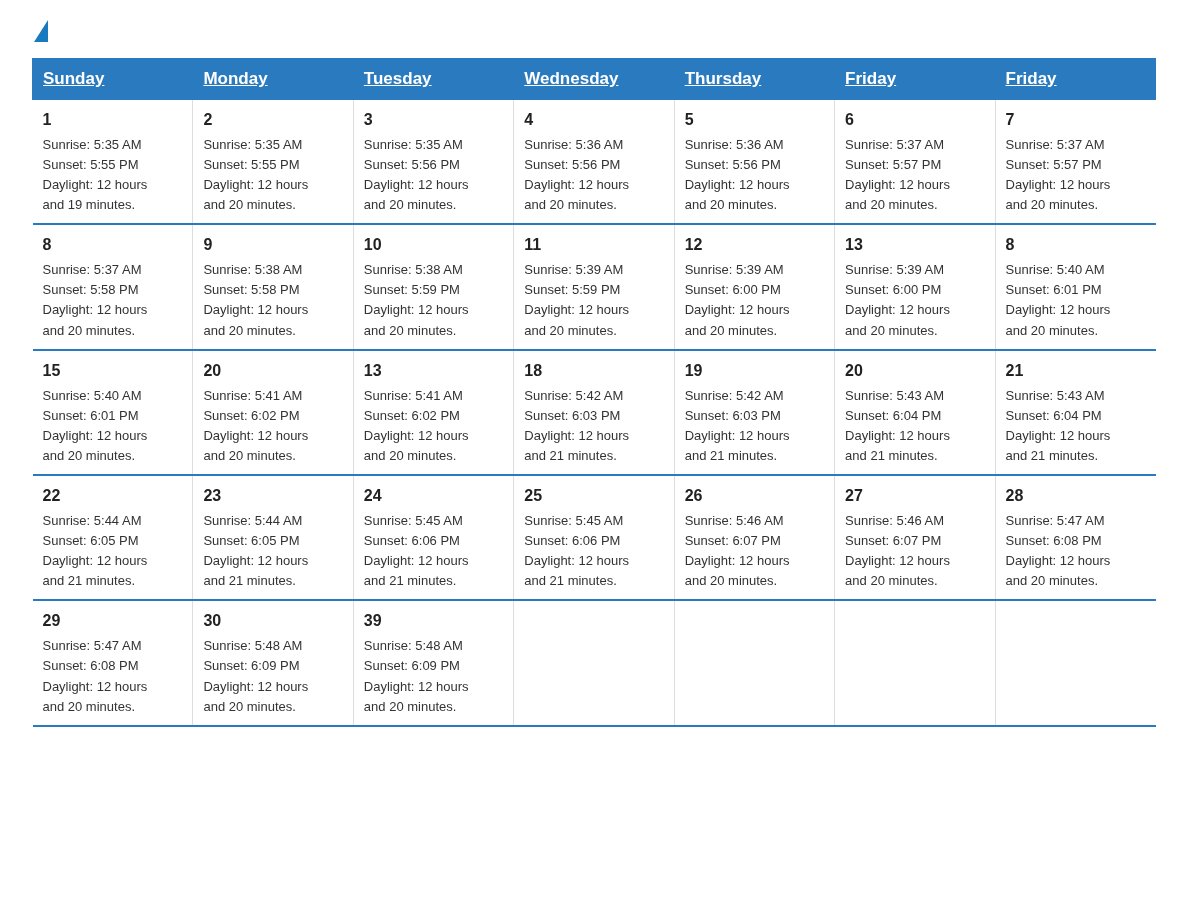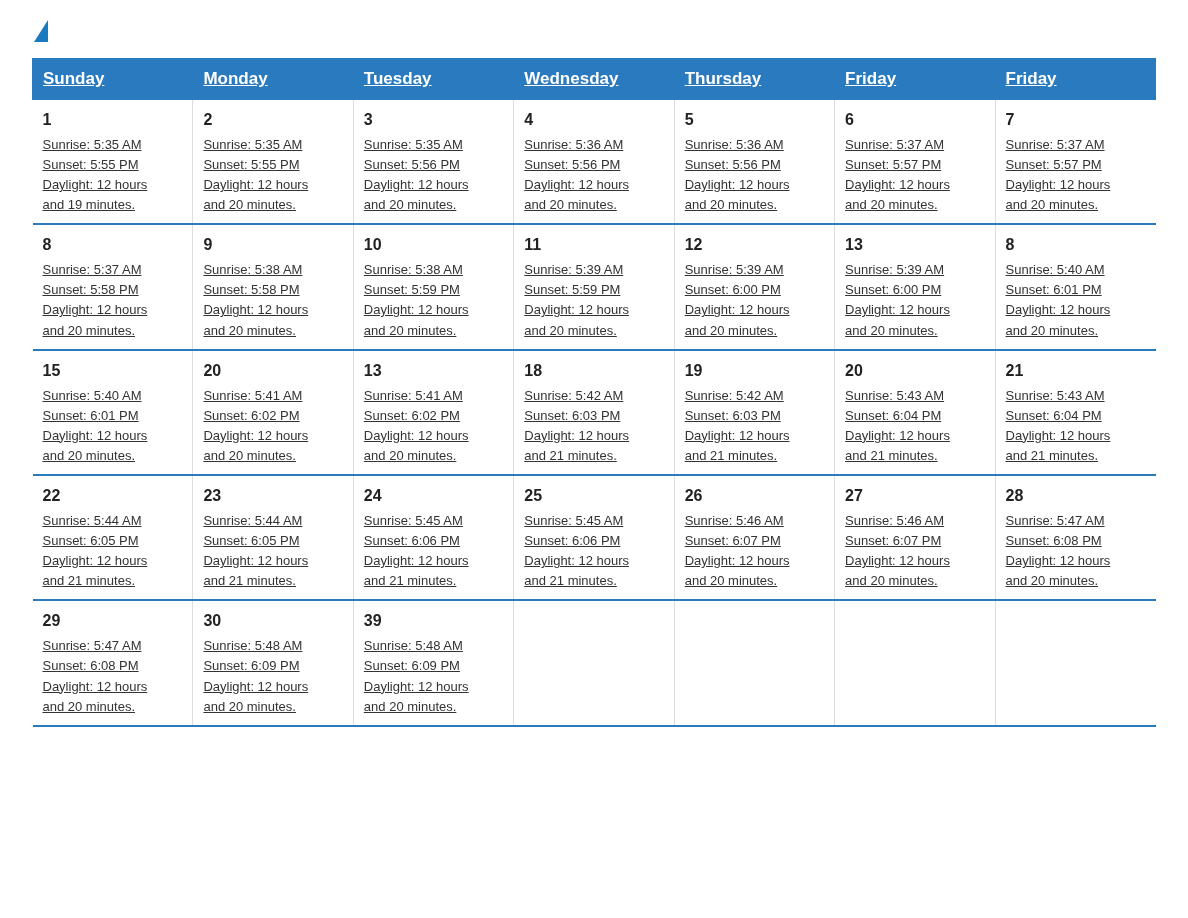--- a/index.html
+++ b/index.html
@@ -84,21 +84,20 @@
     tbody td:first-child { border-left: none; }
     tbody td:last-child { border-right: none; }
     .day-number {
       font-size: 16px;
       font-weight: 600;
       margin-bottom: 2px;
     }
     .day-info {
       font-size: 13px;
       color: #333;
-      text-decoration: underline;
     }
     .empty-cell {
       background: #fff;
     }
   </style>
 </head>
 <body>
 
 <div class="header-row">
   <div class="logo-area">

